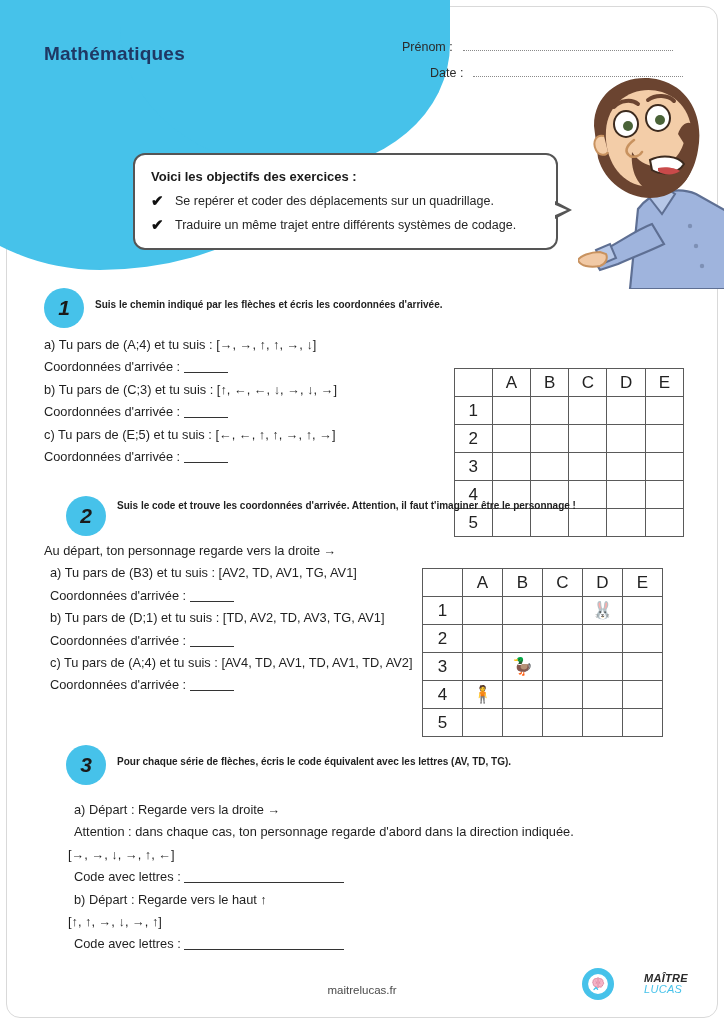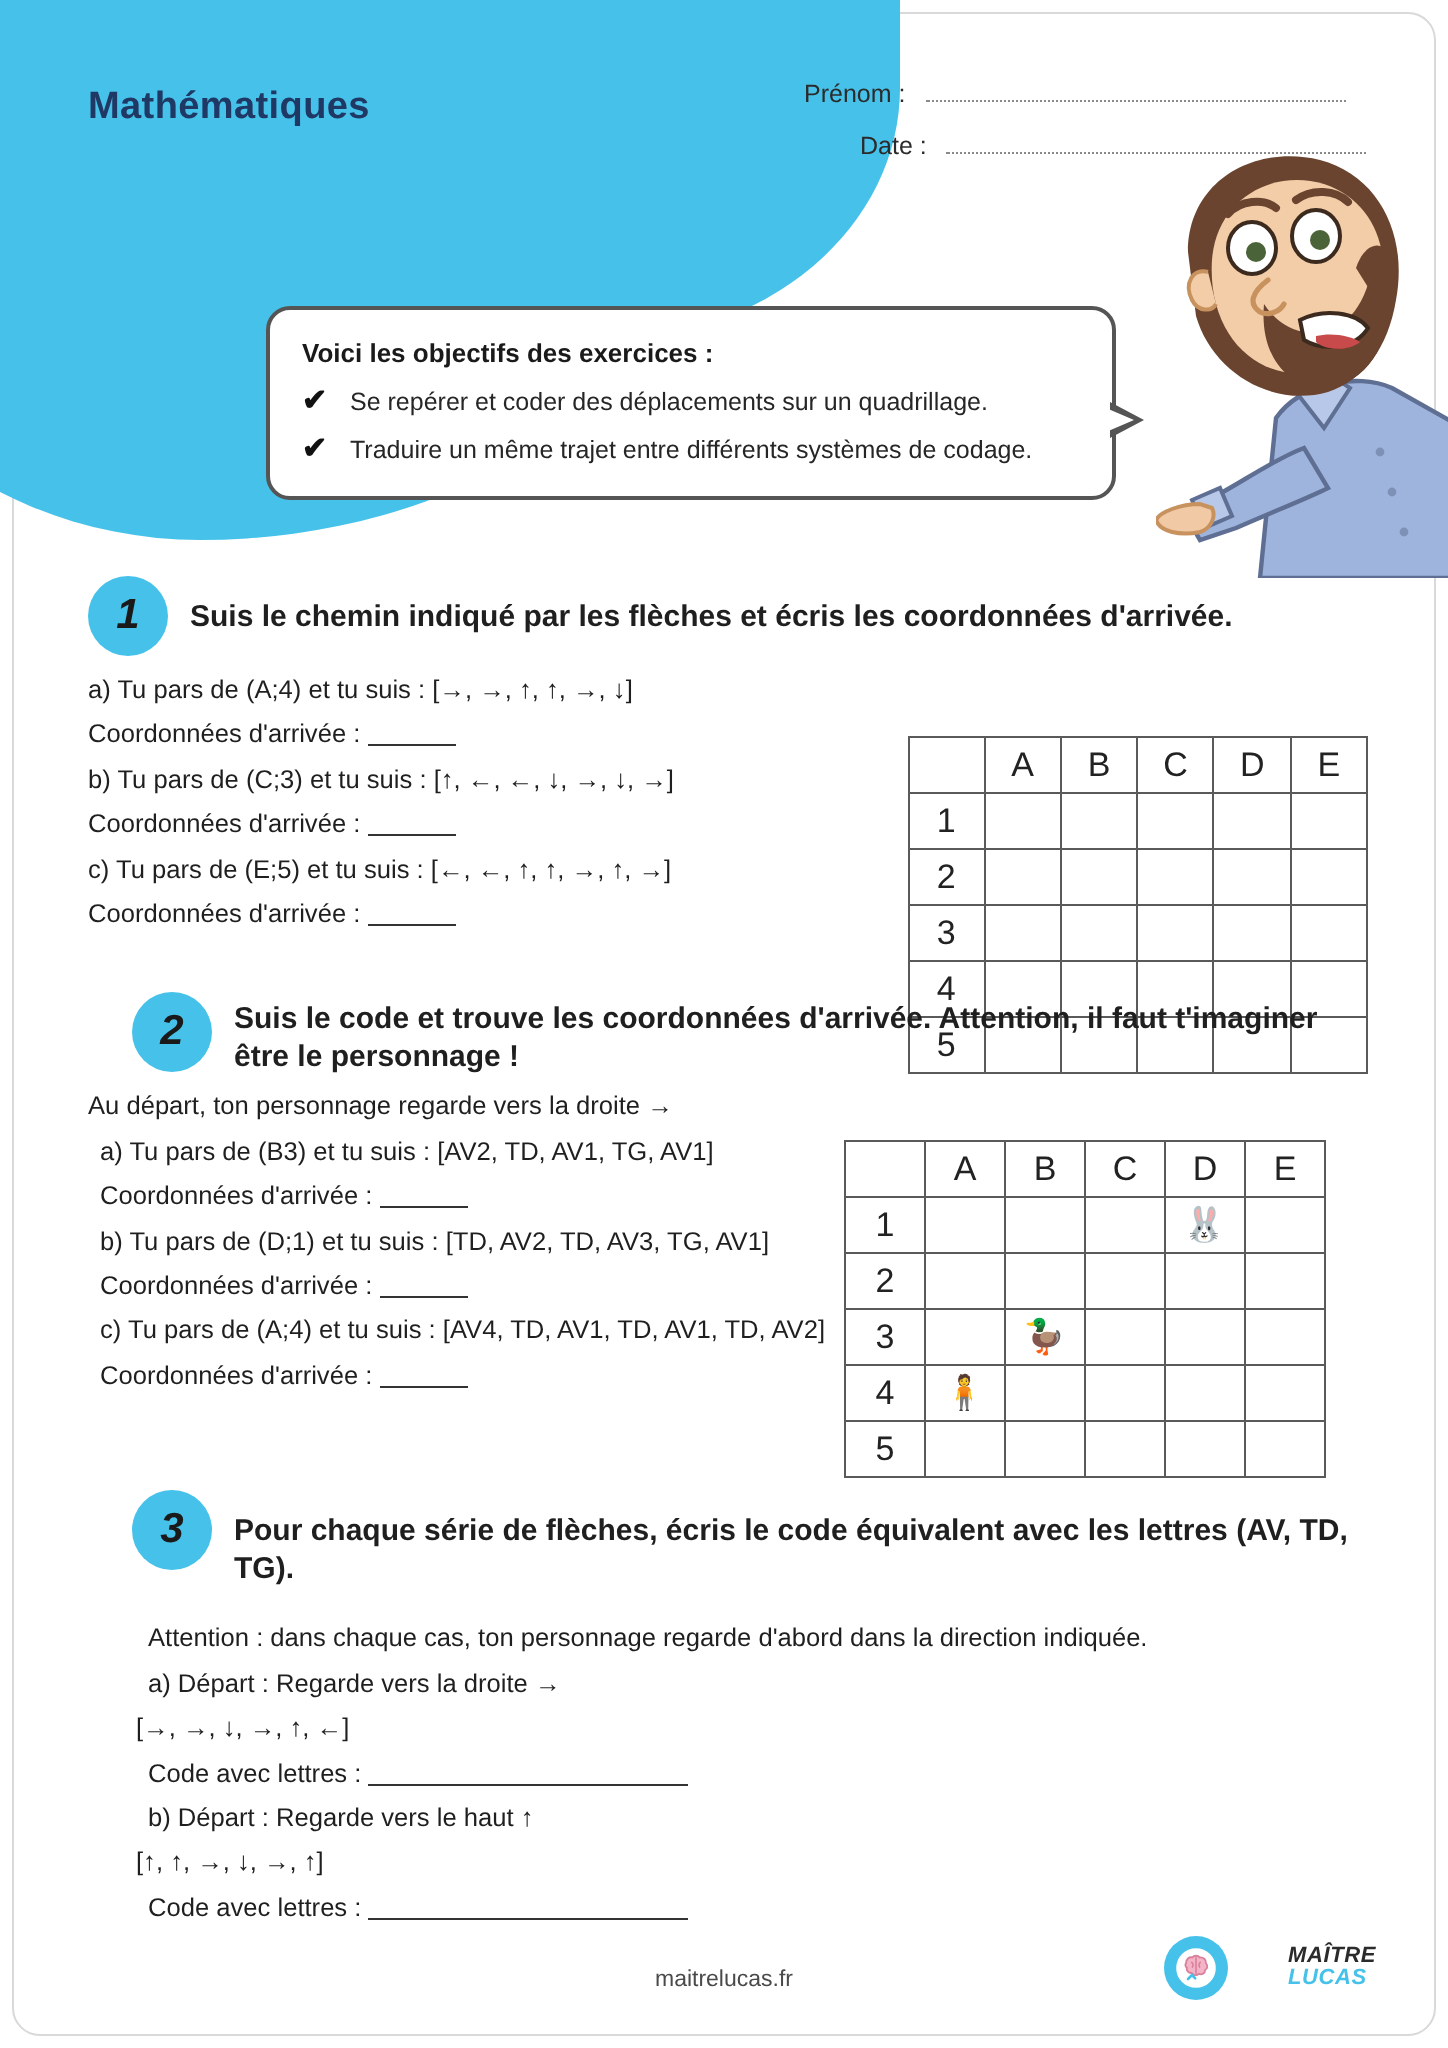--- a/index.html
+++ b/index.html
@@ -138,21 +138,21 @@
     flex: 0 0 auto;
     width: 40px; height: 40px;
     border-radius: 50%;
     background: #46c2ea;
     color: #1a1a1a;
     font-size: 21px; font-weight: 800; font-style: italic;
     display: flex; align-items: center; justify-content: center;
     margin-right: 11px;
   }
   .ex-title {
-    font-size: 15px; font-weight: 700; color: #1f1f1f;
+    font-size: 10px; font-weight: 700; color: #1f1f1f;
     line-height: 1.28;
     padding-top: 11px;
   }
   .ex-title.two { padding-top: 4px; }
 
   .body-text {
     font-size: 12.8px; color: #1f1f1f; line-height: 1.75;
   }
   .body-text p { margin: 0; }
   .blank-sm {
@@ -198,21 +198,21 @@
     background: #46c2ea;
     display: flex; align-items: center; justify-content: center;
     margin-right: 6px;
   }
   .logo-text { line-height: 1; }
   .logo-top {
     font-size: 11px; font-weight: 800; font-style: italic; color: #2b2b2b;
     letter-spacing: .3px;
   }
   .logo-bot {
-    font-size: 11px; font-weight: 700; font-style: italic; color: #46c2ea;
+    font-size: 11px; font-weight: 400; font-style: italic; color: #46c2ea;
     letter-spacing: .3px;
   }
 </style>
 </head>
 <body>
 
 <div id="page">
 
   <div class="blob"></div>
   <div class="blob2"></div>
@@ -455,22 +455,22 @@
       </div>
     </div>
   </div>
 
   <div class="ex" id="ex3" style="left:66px; top:745px; width:630px;">
     <div class="ex-head">
       <div class="badge">3</div>
       <div class="ex-title" style="width:572px;">Pour chaque série de flèches, écris le code équivalent avec les lettres (AV, TD, TG).</div>
     </div>
     <div class="body-text" style="margin-top:14px; margin-left:8px;">
+      <p>a) Départ : Regarde vers la droite →</p>
       <p>Attention : dans chaque cas, ton personnage regarde d'abord dans la direction indiquée.</p>
-      <p>a) Départ : Regarde vers la droite →</p>
       <p style="margin-left:-6px;">[→, →, ↓, →, ↑, ←]</p>
       <p>
         <span>Code avec lettres :</span>
         <span class="blank-lg"></span>
       </p>
       <p>b) Départ : Regarde vers le haut ↑</p>
       <p style="margin-left:-6px;">[↑, ↑, →, ↓, →, ↑]</p>
       <p>
         <span>Code avec lettres :</span>
         <span class="blank-lg"></span>

